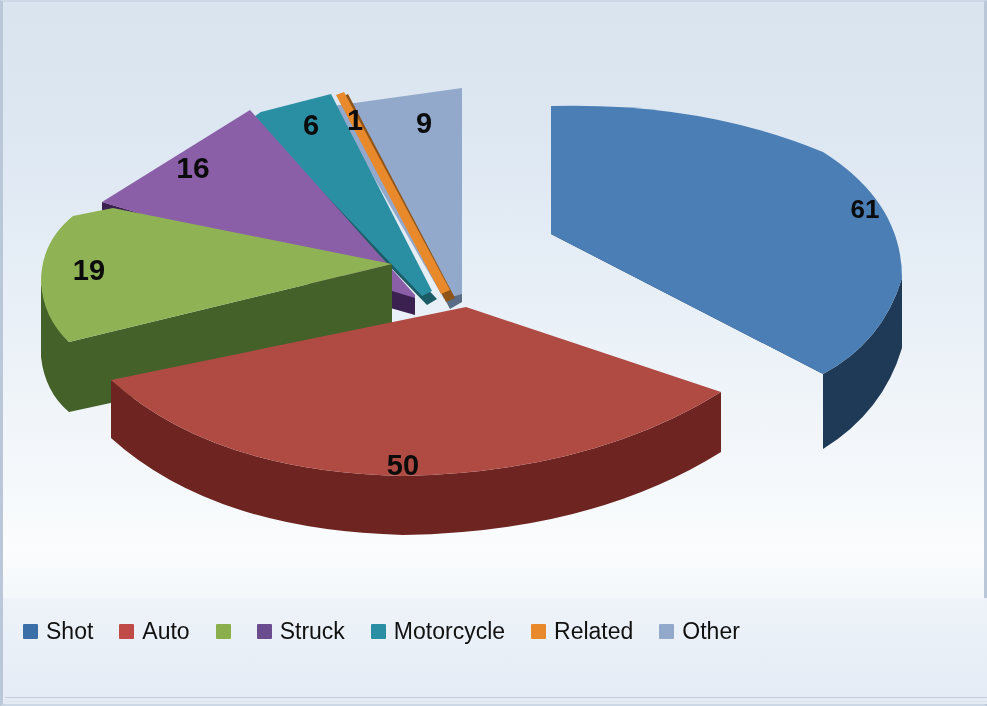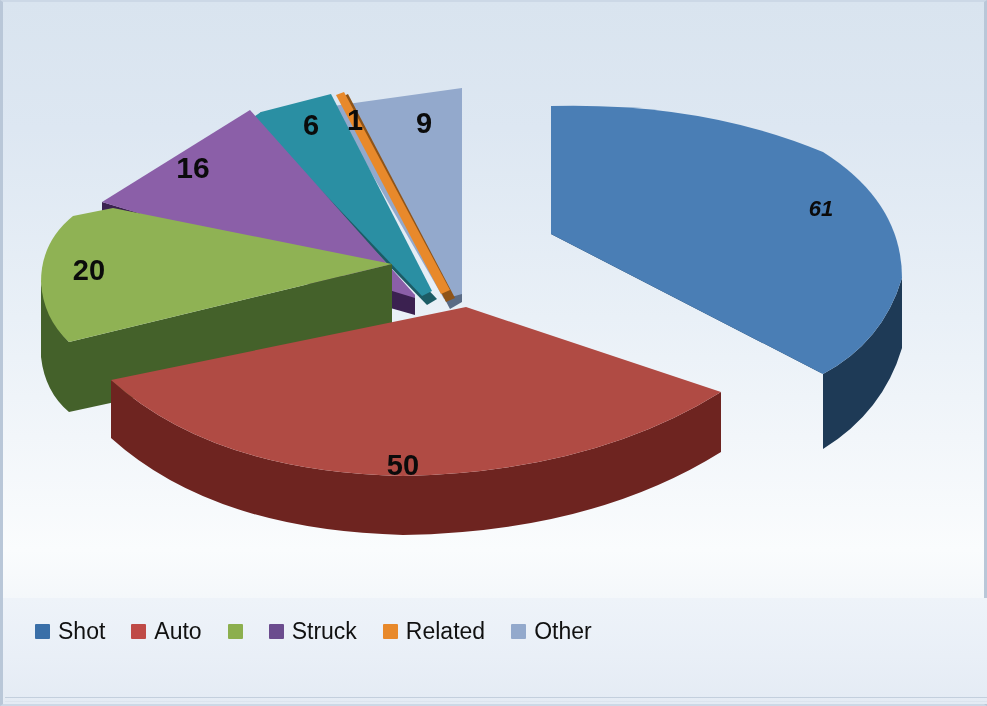--- a/index.html
+++ b/index.html
@@ -35,21 +35,21 @@
   }
   #legend{
     position:absolute;left:0;bottom:0;
     width:987px;height:106px;
     background:linear-gradient(180deg,#eef3f9 0%,#e9eff7 55%,#e4ebf4 100%);
     display:flex;align-items:flex-start;justify-content:flex-start;
   }
   #legend-items{
     display:flex;align-items:center;
     gap:26px;
-    padding-left:32px;
+    padding-left:20px;
     margin-top:22px;
     flex-wrap:nowrap;
   }
   .legend-item{display:flex;align-items:center;gap:8px;}
   .legend-swatch{
     width:15px;height:15px;display:inline-block;flex:0 0 auto;
     border-radius:1px;
   }
   .legend-label{
     font-family:"Liberation Sans", sans-serif;
@@ -107,25 +107,25 @@
         <path fill="#B04B44" stroke="none" d="M 463,305 L 108,378 Q 210,470 400,474 Q 590,470 718,390 L 463,305 Z"></path>
       </g>
 
       <g>
         <path fill="#1E3A56" stroke="none" d="M 548,163 L 548,232 L 820,372 L 820,447 Q 880,410 899,346 L 899,276 Q 880,340 820,372 Z"></path>
         <path fill="#4A7EB5" stroke="none" d="M 548,104 L 548,232 L 820,372 Q 880,340 899,276 Q 899,200 820,150 Q 700,100 548,104 Z"></path>
       </g>
 
     </svg>
 
-    <div class="slice-label" style="left:818px;top:207px;font-size:22px;font-style:italic;">61</div>
+    <div class="slice-label" style="left:862px;top:207px;font-size:26px;">61</div>
 
     <div class="slice-label" style="left:400px;top:463px;font-size:29px;">50</div>
 
-    <div class="slice-label" style="left:86px;top:268px;font-size:29px;">20</div>
+    <div class="slice-label" style="left:86px;top:268px;font-size:29px;">19</div>
 
     <div class="slice-label" style="left:190px;top:166px;font-size:30px;">16</div>
 
     <div class="slice-label" style="left:308px;top:123px;font-size:29px;">6</div>
 
     <div class="slice-label" style="left:352px;top:118px;font-size:29px;">1</div>
 
     <div class="slice-label" style="left:421px;top:121px;font-size:29px;">9</div>
 
   </div>
@@ -145,20 +145,24 @@
 
       <div class="legend-item">
         <span class="legend-swatch" style="background:#8CAF4E;"></span>
       </div>
 
       <div class="legend-item">
         <span class="legend-swatch" style="background:#6B4C8E;"></span>
         <span class="legend-label">Struck</span>
       </div>
 
+      <div class="legend-item">
+        <span class="legend-swatch" style="background:#2A8FA3;"></span>
+        <span class="legend-label">Motorcycle</span>
+      </div>
 
       <div class="legend-item">
         <span class="legend-swatch" style="background:#E8892B;"></span>
         <span class="legend-label">Related</span>
       </div>
 
       <div class="legend-item">
         <span class="legend-swatch" style="background:#93A9CC;"></span>
         <span class="legend-label">Other</span>
       </div>

